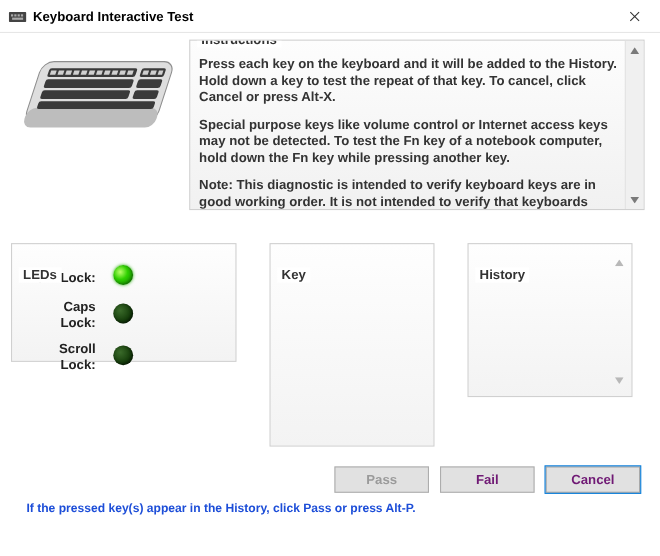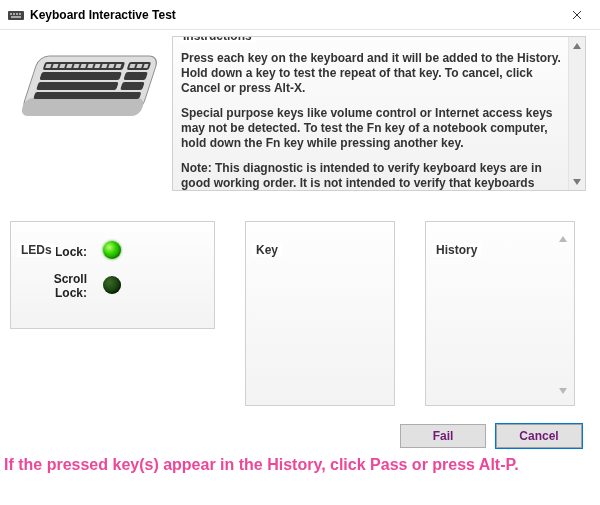--- a/index.html
+++ b/index.html
@@ -100,21 +100,21 @@
   .led-on {
     background: radial-gradient(circle at 35% 35%, #baff6a 0%, #2fd100 40%, #0b7a00 100%);
     box-shadow: 0 0 3px #1fae00, inset -1px -1px 3px rgba(0,0,0,.35);
   }
   .led-off {
     background: radial-gradient(circle at 35% 35%, #3a6a2a 0%, #153d0b 60%, #051e03 100%);
     box-shadow: inset -1px -1px 3px rgba(0,0,0,.55);
   }
 
   .key { width: 150px; height: 185px; }
-  .history { width: 150px; height: 185px; position: relative; padding-right: 25px; }
+  .history { width: 150px; height: 140px; position: relative; padding-right: 25px; }
   .history .scrollbar { right: 3px; top: 8px; bottom: 6px; border:0; background: transparent;}
   .history .scrollbar .arrow { color:#999; }
 
   .btn-row {
     display:flex;
     justify-content:flex-end;
     gap: 10px;
     padding: 18px 18px 6px 0;
   }
   .btn {
@@ -122,21 +122,21 @@
     height: 24px;
     border: 1px solid #adadad;
     background: #e1e1e1;
     display:flex; align-items:center; justify-content:center;
     font-size: 12px;
     color:#701a75;
   }
   .btn.disabled { color:#9a9a9a; }
   .btn.default { border: 1px solid #a3a3a3; outline: 1px solid #0078d7; }
 
-  .footer-text { padding: 2px 0 2px 4px; font-size: 16px; color:#ec4899; }
+  .footer-text { padding: 2px 0 2px 24px; font-size: 11px; color:#1d4ed8; }
 </style>
 </head>
 <body>
 
 <div class="window">
 
   <div class="titlebar">
     <span class="appicon">
       <svg width="16" height="12" viewBox="0 0 16 12">
         <rect x="0" y="2" width="16" height="9" rx="1" fill="#444"></rect>
@@ -214,20 +214,24 @@
 
     <div class="panel leds">
       <span class="group-label">LEDs</span>
       <table>
         <tbody>
             <tr>
           <td class="lab">Num Lock:</td>
           <td><span class="led-dot led-on"></span></td>
         </tr>
         <tr>
+          <td class="lab">Caps Lock:</td>
+          <td><span class="led-dot led-off"></span></td>
+        </tr>
+        <tr>
           <td class="lab">Scroll Lock:</td>
           <td><span class="led-dot led-off"></span></td>
         </tr>
       </tbody>
         </table>
     </div>
 
     <div class="panel key">
       <span class="group-label">Key</span>
     </div>
@@ -244,19 +248,20 @@
           <svg width="8" height="6">
               <path d="M0 0 L8 0 L4 6 Z" fill="#b8b8b8"></path>
             </svg>
         </div>
       </div>
     </div>
 
   </div>
 
   <div class="btn-row">
+    <div class="btn disabled">Pass</div>
     <div class="btn">Fail</div>
     <div class="btn default">Cancel</div>
   </div>
 
   <div class="footer-text">If the pressed key(s) appear in the History, click Pass or press Alt-P.</div>
 
 </div>
 
 </body></html>

